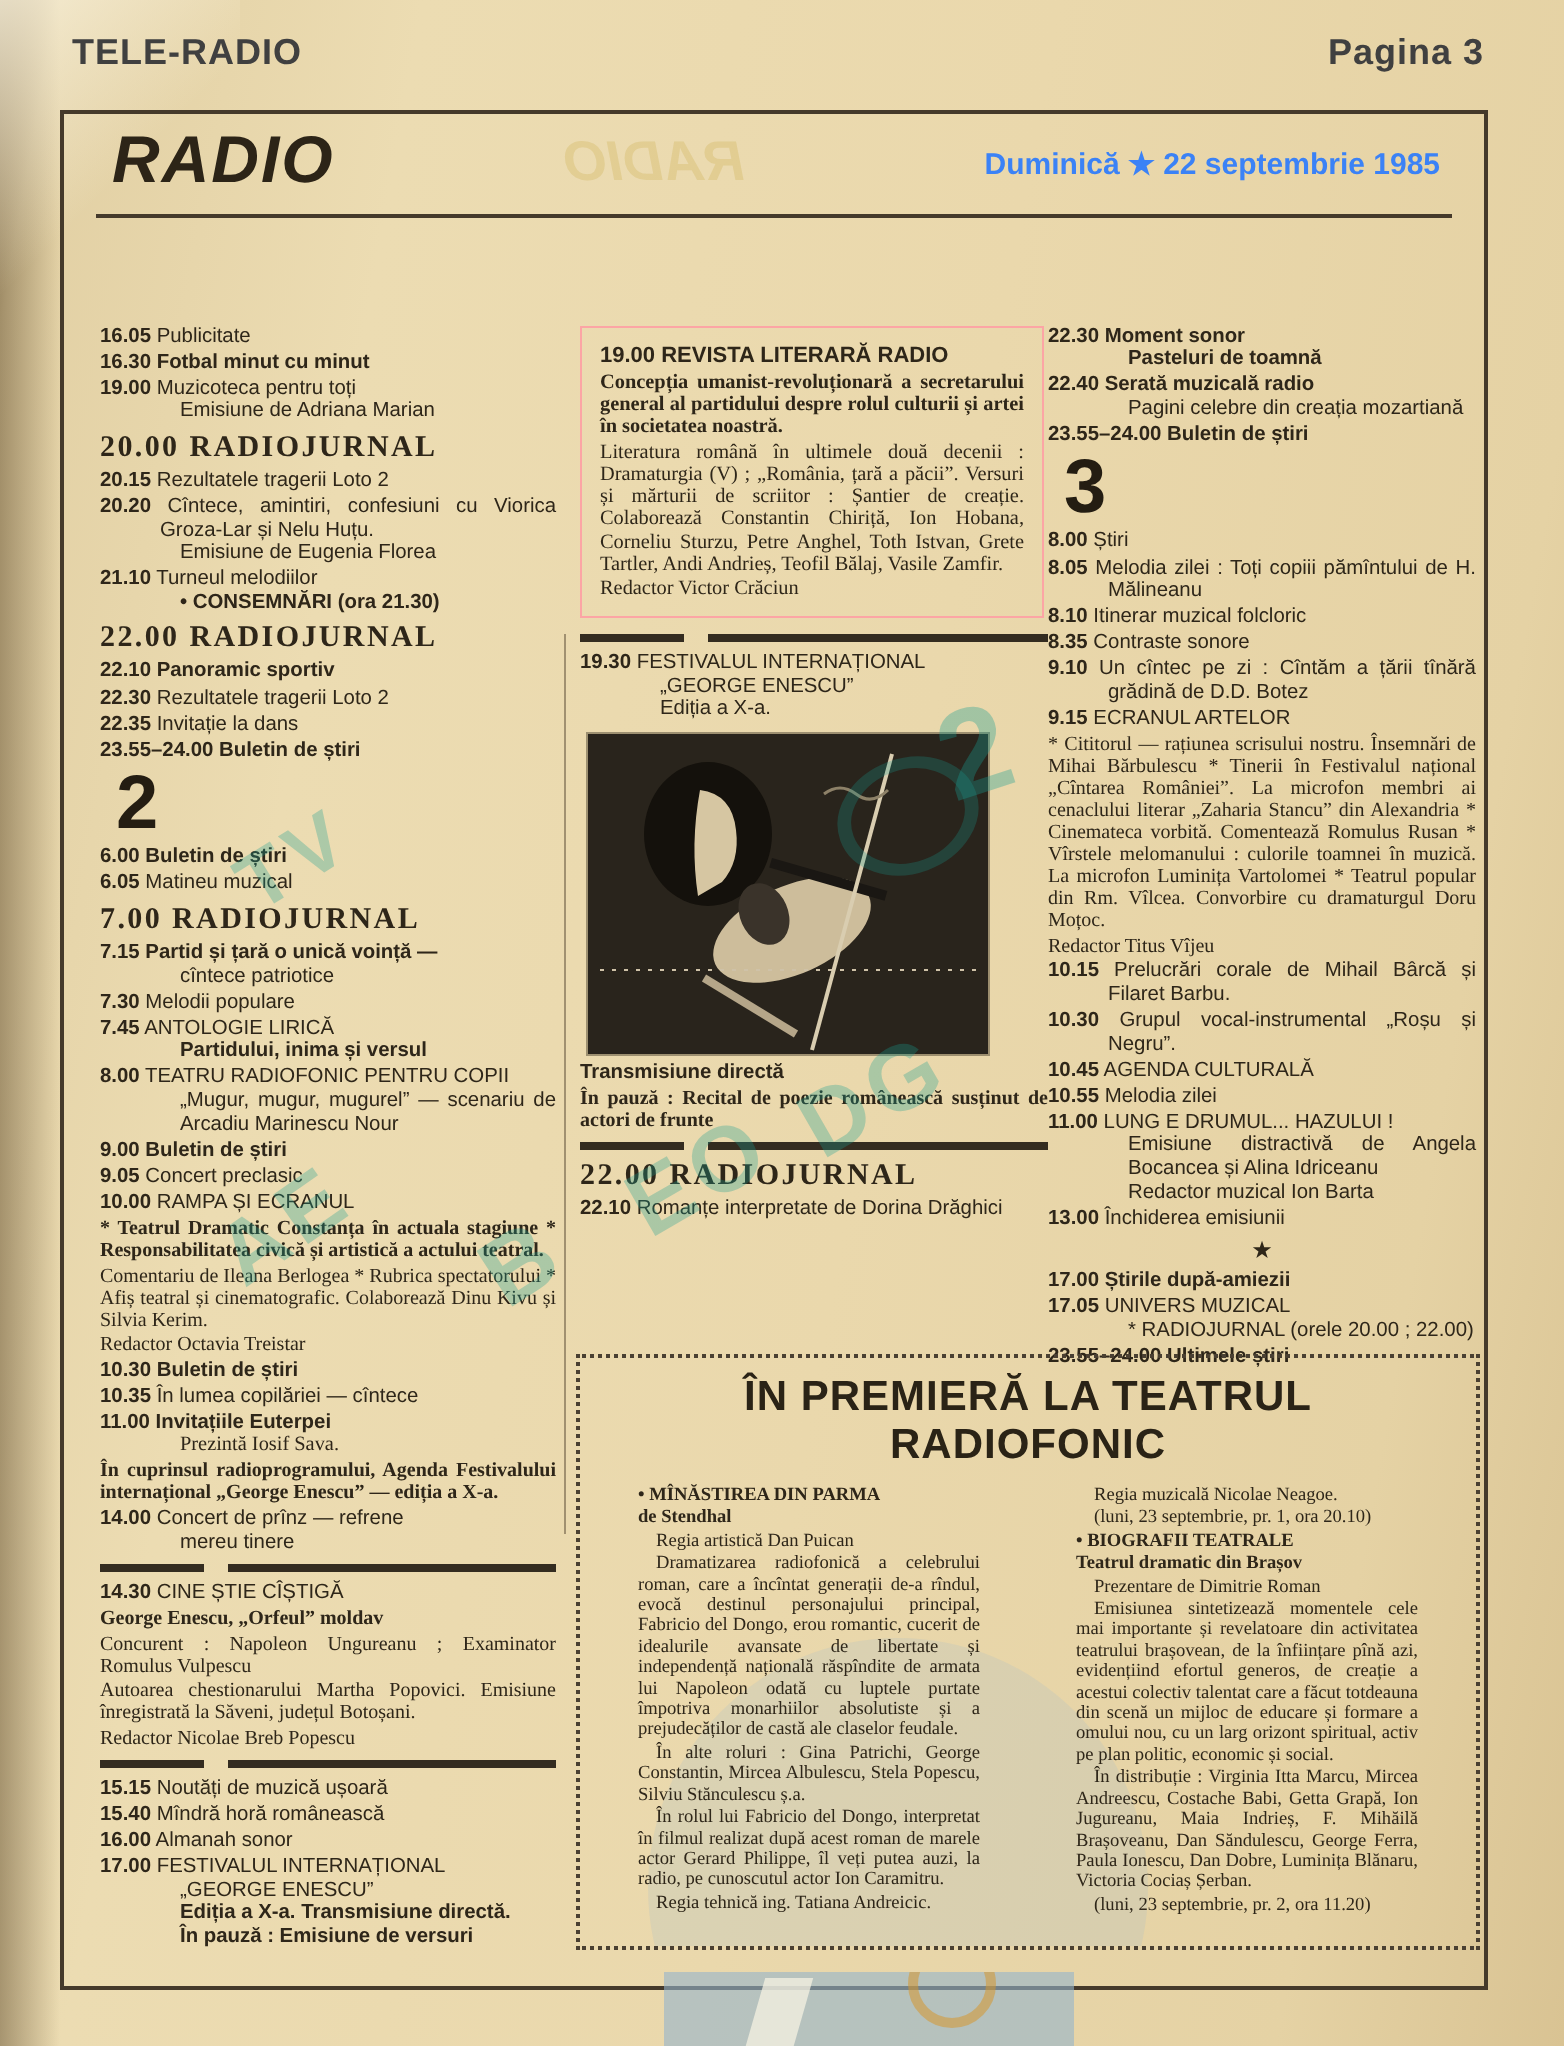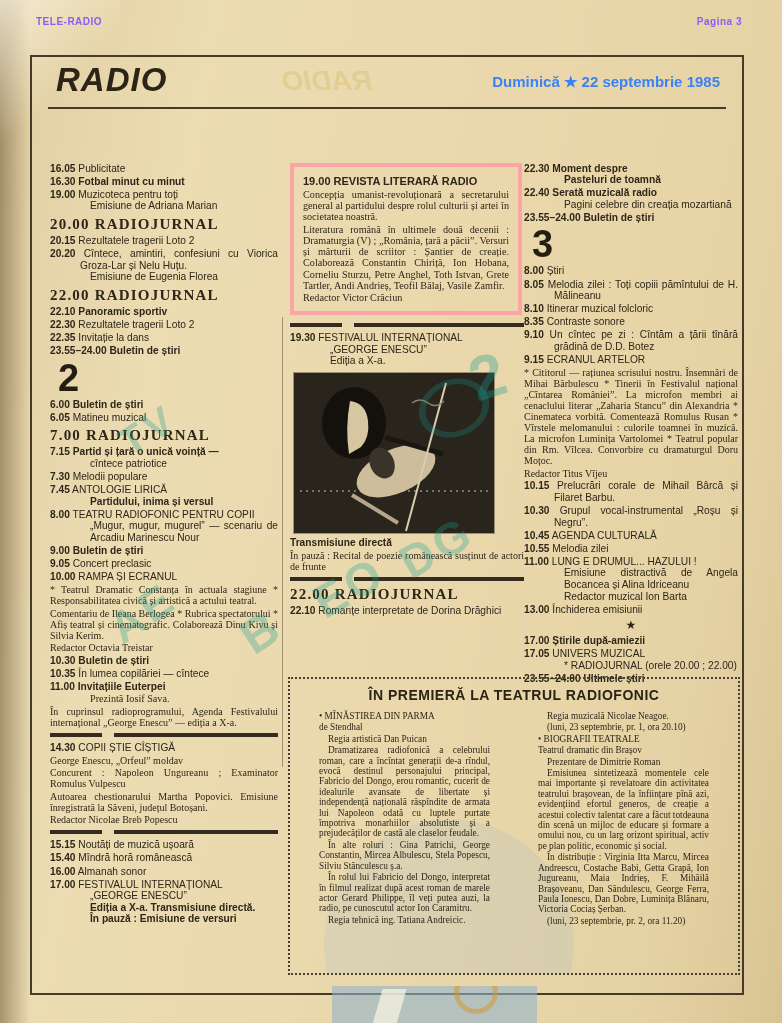--- a/index.html
+++ b/index.html
@@ -6,21 +6,21 @@
   body{
     width:782px;height:1023px;position:relative;overflow:hidden;
     font-family:"Liberation Sans",sans-serif;color:#2e2619;
     background:linear-gradient(100deg,#c9b488 0%,#e2d0a4 3%,#ecdcb2 22%,#eaD8ac 55%,#e5d2a4 85%,#d9c393 100%);
   }
   .fold{position:absolute;left:0;top:0;width:30px;height:1023px;
     background:linear-gradient(90deg,rgba(84,64,34,.45),rgba(84,64,34,0));}
   .fold2{position:absolute;left:0;top:0;width:120px;height:150px;
     background:linear-gradient(135deg,rgba(250,243,222,.8) 0%,rgba(250,243,222,0) 55%);}
   .masthead-row{position:absolute;left:36px;top:16px;width:706px;display:flex;justify-content:space-between;}
-  .masthead-row span{font-size:10px;font-weight:bold;letter-spacing:.5px;color:#8b5cf6;}
+  .masthead-row span{font-size:18px;font-weight:bold;letter-spacing:.5px;color:#404040;}
   .main-box{position:absolute;left:30px;top:55px;width:710px;height:936px;border:2px solid #453a2b;overflow:hidden;}
   .box-header{position:relative;height:50px;}
   .radio-title{position:absolute;left:24px;top:4px;font-size:33px;font-weight:900;font-style:italic;letter-spacing:1px;color:#2c2417;}
   .ghost-title{position:absolute;left:250px;top:8px;font-size:28px;font-weight:900;font-style:italic;color:rgba(199,166,58,.25);transform:scaleX(-1);}
   .date{position:absolute;right:22px;top:16px;font-size:15px;font-weight:bold;color:#3b82f6;}
   .header-rule{position:absolute;left:16px;right:16px;top:50px;height:2px;background:#453a2b;}
   .col{position:absolute;top:60px;margin-top:44px;}
   #col1{left:18px;width:228px;}
   #col2{left:258px;width:234px;}
   #col3{left:492px;width:214px;}
@@ -32,28 +32,28 @@
   .sub.b{font-weight:bold;}
   .sub.serif{font-family:"Liberation Serif",serif;}
   .journal{font-family:"Liberation Serif",serif;font-size:15px;line-height:17px;font-weight:bold;letter-spacing:1.2px;margin:4px 0 2px;}
   .bignum{font-size:38px;line-height:36px;font-weight:900;margin:3px 0 3px 8px;color:#241d12;}
   .bars{display:flex;gap:12px;align-items:center;margin:5px 0;}
   .bars span{display:block;height:4px;background:#342c20;}
   .bars span:first-child{width:52px;}
   .bars span:last-child{flex:1;}
   .star{text-align:center;font-size:12px;margin:3px 0;}
   .para{font-family:"Liberation Serif",serif;font-size:10px;line-height:11px;margin:1.5px 0;text-align:justify;}
-  .para.b{font-weight:normal;}
+  .para.b{font-weight:bold;}
   .gap{margin-top:8px;}
-  .inner-box{border:4px solid #fca5a5;padding:7px 9px 6px;margin:2px 2px 8px 0;}
+  .inner-box{border:1px solid #fca5a5;padding:7px 9px 6px;margin:2px 2px 8px 0;}
   .inner-box .entry{font-size:11px;}
   .inner-box .para{font-size:10.2px;line-height:11.2px;}
   .photo{width:200px;height:160px;margin:6px 2px 4px 4px;background:#29241c;box-shadow:0 0 0 1px rgba(40,32,20,.4);}
   .premiere{position:absolute;left:256px;top:620px;width:452px;height:298px;border:2px dotted #4a4032;padding:4px 12px;box-sizing:border-box;overflow:hidden;}
-  .premiere-title{text-align:center;font-weight:bold;font-size:14px;letter-spacing:.5px;margin:4px 0 7px;color:#2a2316;position:relative;}
+  .premiere-title{text-align:center;font-weight:bold;font-size:21px;letter-spacing:.5px;margin:4px 0 7px;color:#2a2316;position:relative;}
   .prem-cols{display:flex;gap:14px;position:relative;}
   .prem-col{flex:1;}
   .prem-col .para{font-size:9.3px;line-height:10.4px;margin:1px 17px;text-indent:9px;}
   .prem-col .para.b{text-indent:0;}
   .stamp-circle{position:absolute;left:34px;top:140px;width:250px;height:250px;border-radius:50%;background:rgba(150,185,208,.18);}
   .wm{position:absolute;font-weight:900;color:rgba(22,158,146,.30);pointer-events:none;letter-spacing:4px;}
   .w1{left:118px;top:408px;font-size:40px;transform:rotate(-32deg);}
   .w2{left:108px;top:588px;font-size:44px;transform:rotate(-35deg);}
   .w3{left:242px;top:604px;font-size:48px;transform:rotate(-33deg);}
   .w4{left:312px;top:560px;font-size:46px;transform:rotate(-30deg);}
@@ -84,20 +84,21 @@
   <div class="header-rule"></div>
   <div class="vrule"></div>
 
   <div class="col" id="col1">
       <div class="entry"><span class="time">16.05</span> <span class="title">Publicitate</span></div>
       <div class="entry"><span class="time">16.30</span> <span class="title b">Fotbal minut cu minut</span></div>
       <div class="entry"><span class="time">19.00</span> <span class="title">Muzicoteca pentru toți</span><div class="sub">Emisiune de Adriana Marian</div></div>
       <div class="journal">20.00 RADIOJURNAL</div>
       <div class="entry"><span class="time">20.15</span> <span class="title">Rezultatele tragerii Loto 2</span></div>
       <div class="entry"><span class="time">20.20</span> <span class="title">Cîntece, amintiri, confesiuni cu Viorica Groza-Lar și Nelu Huțu.</span><div class="sub">Emisiune de Eugenia Florea</div></div>
+      <div class="entry"><span class="time">21.10</span> <span class="title">Turneul melodiilor</span><div class="sub b">• CONSEMNĂRI (ora 21.30)</div></div>
       <div class="journal">22.00 RADIOJURNAL</div>
       <div class="entry"><span class="time">22.10</span> <span class="title b">Panoramic sportiv</span></div>
       <div class="entry"><span class="time">22.30</span> <span class="title">Rezultatele tragerii Loto 2</span></div>
       <div class="entry"><span class="time">22.35</span> <span class="title">Invitație la dans</span></div>
       <div class="entry"><span class="time">23.55–24.00</span> <span class="title b">Buletin de știri</span></div>
       <div class="bignum">2</div>
       <div class="entry"><span class="time">6.00</span> <span class="title b">Buletin de știri</span></div>
       <div class="entry"><span class="time">6.05</span> <span class="title">Matineu muzical</span></div>
       <div class="journal">7.00 RADIOJURNAL</div>
       <div class="entry"><span class="time">7.15</span> <span class="title b">Partid și țară o unică voință —</span><div class="sub">cîntece patriotice</div></div>
@@ -107,25 +108,26 @@
       <div class="entry"><span class="time">9.00</span> <span class="title b">Buletin de știri</span></div>
       <div class="entry"><span class="time">9.05</span> <span class="title">Concert preclasic</span></div>
       <div class="entry"><span class="time">10.00</span> <span class="title">RAMPA ȘI ECRANUL</span></div>
       <div class="para b">* Teatrul Dramatic Constanța în actuala stagiune * Responsabilitatea civică și artistică a actului teatral.</div>
       <div class="para">Comentariu de Ileana Berlogea * Rubrica spectatorului * Afiș teatral și cinematografic. Colaborează Dinu Kivu și Silvia Kerim.</div>
       <div class="para">Redactor Octavia Treistar</div>
       <div class="entry"><span class="time">10.30</span> <span class="title b">Buletin de știri</span></div>
       <div class="entry"><span class="time">10.35</span> <span class="title">În lumea copilăriei — cîntece</span></div>
       <div class="entry"><span class="time">11.00</span> <span class="title b">Invitațiile Euterpei</span><div class="sub serif">Prezintă Iosif Sava.</div></div>
       <div class="para b">În cuprinsul radioprogramului, Agenda Festivalului internațional „George Enescu” — ediția a X-a.</div>
+      <div class="entry"><span class="time">14.00</span> <span class="title">Concert de prînz — refrene</span><div class="sub">mereu tinere</div></div>
       <div class="bars">
         <span></span>
         <span></span>
       </div>
-      <div class="entry"><span class="time">14.30</span> <span class="title">COPII ȘTIE CÎȘTIGĂ</span></div>
+      <div class="entry"><span class="time">14.30</span> <span class="title">CINE ȘTIE CÎȘTIGĂ</span></div>
       <div class="para b">George Enescu, „Orfeul” moldav</div>
       <div class="para">Concurent : Napoleon Ungureanu ; Examinator Romulus Vulpescu</div>
       <div class="para">Autoarea chestionarului Martha Popovici. Emisiune înregistrată la Săveni, județul Botoșani.</div>
       <div class="para">Redactor Nicolae Breb Popescu</div>
       <div class="bars">
         <span></span>
         <span></span>
       </div>
       <div class="entry"><span class="time">15.15</span> <span class="title">Noutăți de muzică ușoară</span></div>
       <div class="entry"><span class="time">15.40</span> <span class="title">Mîndră horă românească</span></div>
@@ -174,21 +176,21 @@
         <span></span>
         <span></span>
       </div>
     <div>
         <div class="journal">22.00 RADIOJURNAL</div>
         <div class="entry"><span class="time">22.10</span> <span class="title">Romanțe interpretate de Dorina Drăghici</span></div>
       </div>
   </div>
 
   <div class="col" id="col3">
-      <div class="entry"><span class="time">22.30</span> <span class="title b">Moment despre</span><div class="sub b">Pasteluri de toamnă</div></div>
+      <div class="entry"><span class="time">22.30</span> <span class="title b">Moment sonor</span><div class="sub b">Pasteluri de toamnă</div></div>
       <div class="entry"><span class="time">22.40</span> <span class="title b">Serată muzicală radio</span><div class="sub">Pagini celebre din creația mozartiană</div></div>
       <div class="entry"><span class="time">23.55–24.00</span> <span class="title b">Buletin de știri</span></div>
       <div class="bignum">3</div>
       <div class="entry"><span class="time">8.00</span> <span class="title">Știri</span></div>
       <div class="entry"><span class="time">8.05</span> <span class="title">Melodia zilei : Toți copiii pămîntului de H. Mălineanu</span></div>
       <div class="entry"><span class="time">8.10</span> <span class="title">Itinerar muzical folcloric</span></div>
       <div class="entry"><span class="time">8.35</span> <span class="title">Contraste sonore</span></div>
       <div class="entry"><span class="time">9.10</span> <span class="title">Un cîntec pe zi : Cîntăm a țării tînără grădină de D.D. Botez</span></div>
       <div class="entry"><span class="time">9.15</span> <span class="title">ECRANUL ARTELOR</span></div>
       <div class="para">* Cititorul — rațiunea scrisului nostru. Însemnări de Mihai Bărbulescu * Tinerii în Festivalul național „Cîntarea României”. La microfon membri ai cenaclului literar „Zaharia Stancu” din Alexandria * Cinemateca vorbită. Comentează Romulus Rusan * Vîrstele melomanului : culorile toamnei în muzică. La microfon Luminița Vartolomei * Teatrul popular din Rm. Vîlcea. Convorbire cu dramaturgul Doru Moțoc.</div>

